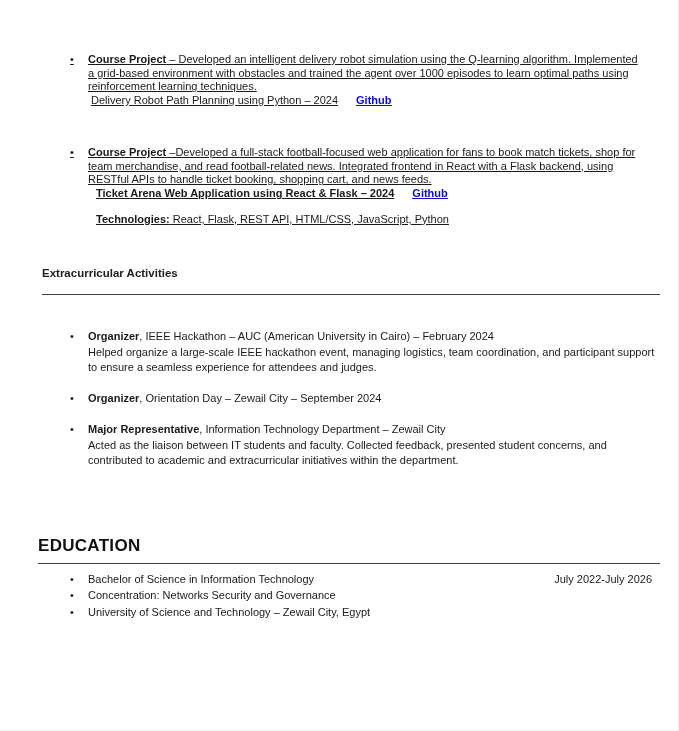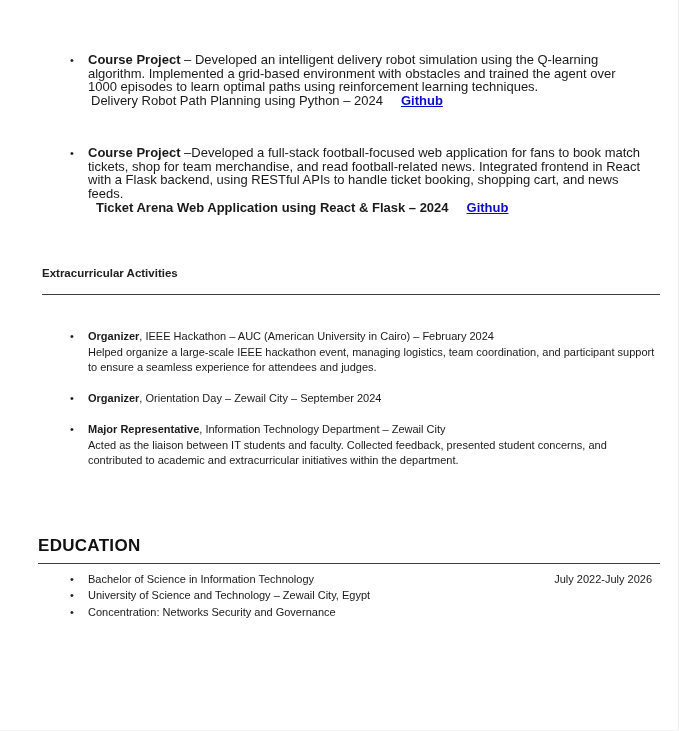--- a/index.html
+++ b/index.html
@@ -16,21 +16,21 @@
   }
   .abs { position:absolute; }
   .bullet-item { display:flex; align-items:flex-start; }
   .dot { flex:0 0 28px; padding-left:10px; }
   .dot::before { content:"•"; font-size:11px; color:#1a1a1a; }
   .content { flex:1 1 auto; }
   b, .bold { font-weight:bold; }
   .italic { font-style:italic; }
 
   
-  .proj { left:60px; width:585px; font-size:13px; line-height:13.7px; }
+  .proj { left:60px; width:585px; font-size:11px; line-height:13.7px;text-decoration:underline; }
   #proj1 { top:53px; }
   #proj2 { top:146px; }
   .subtitle1 { padding-left:3px; }
   .subtitle2 { padding-left:8px; font-weight:bold; }
   .tech-line { margin-top:12px; padding-left:8px; }
   a.doc-link {
     color:#0b0bcd; font-weight:bold;
     text-decoration:underline; margin-left:18px;
     cursor:pointer;
   }
@@ -68,20 +68,21 @@
       </div>
     </div>
   </div>
 
   <div class="abs proj" id="proj2">
     <div class="bullet-item">
       <span class="dot"></span>
       <div class="content">
         <p><b>Course Project</b><span> –Developed a full-stack football-focused web application for fans to book match tickets, shop for team merchandise, and read football-related news. Integrated frontend in React with a Flask backend, using RESTful APIs to handle ticket booking, shopping cart, and news feeds.</span></p>
         <div class="subtitle2"><span>Ticket Arena Web Application using React &amp; Flask – 2024</span><a class="doc-link">Github</a></div>
+        <div class="tech-line"><b>Technologies:</b><span> React, Flask, REST API, HTML/CSS, JavaScript, Python</span></div>
       </div>
     </div>
   </div>
 
   <div class="abs sec-heading" id="x-heading">Extracurricular Activities</div>
   <div class="abs" id="x-rule"></div>
 
   <div class="abs" id="x-list">
 
     <div class="bullet-item">
@@ -116,25 +117,25 @@
     <div class="bullet-item">
       <span class="dot"></span>
       <div class="content">
         <span>Bachelor of Science in Information Technology</span>
         <span class="edu-date">July 2022-July 2026</span>
       </div>
     </div>
     <div class="bullet-item">
       <span class="dot"></span>
       <div class="content">
-        <span>University of Science and Technology – Zewail City, Egypt</span>
+        <span>Concentration: Networks Security and Governance</span>
       </div>
     </div>
     <div class="bullet-item">
       <span class="dot"></span>
       <div class="content">
-        <span>Concentration: Networks Security and Governance</span>
+        <span>University of Science and Technology – Zewail City, Egypt</span>
       </div>
     </div>
   </div>
 
 
 </div>
 
 </body></html>

